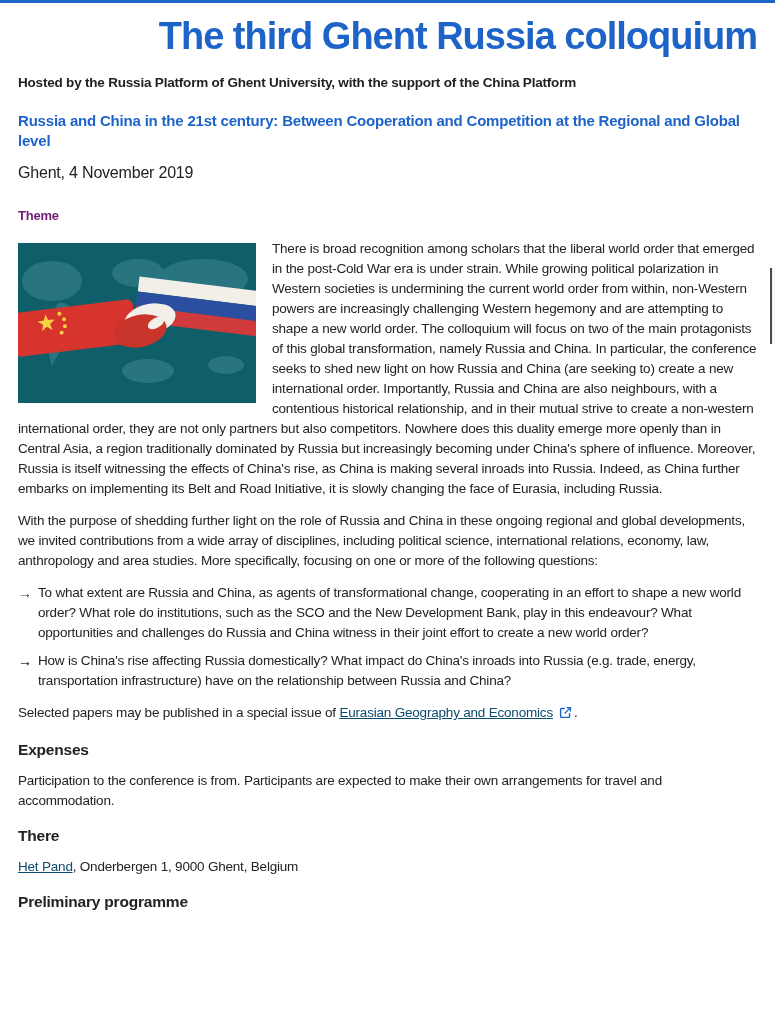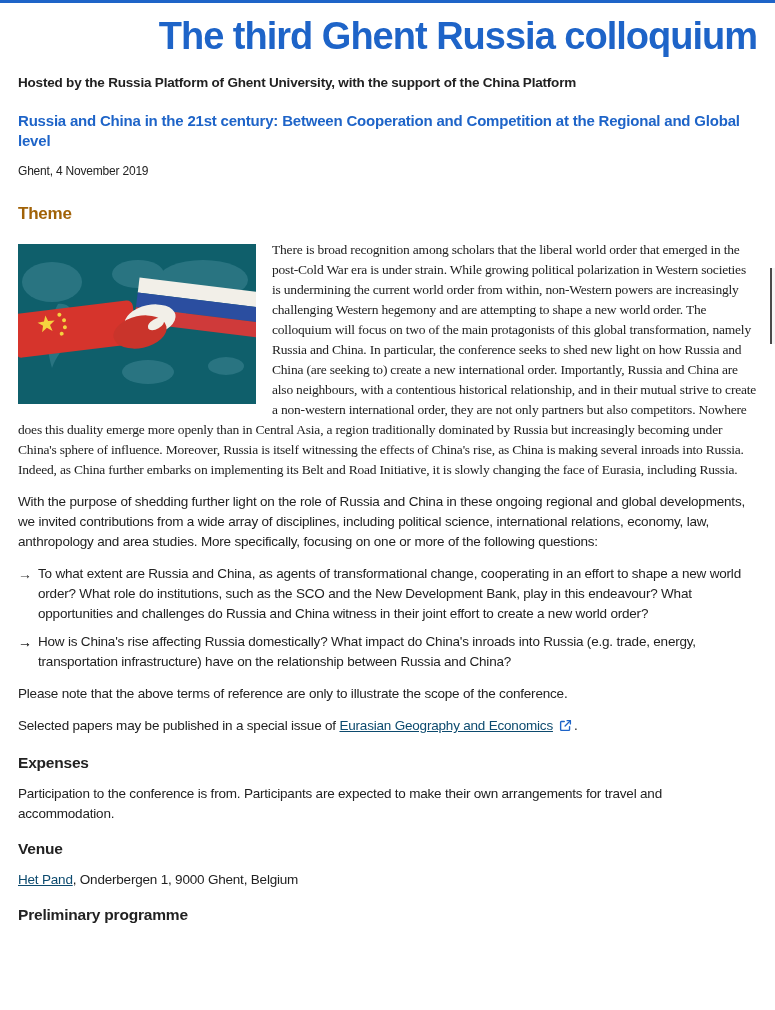--- a/index.html
+++ b/index.html
@@ -14,32 +14,32 @@
   .page { padding: 0 18px; }
 
   h1.page-title {
     color: #1E64C8; font-size: 38px; line-height: 42px; font-weight: 700;
     margin: 12px 0 0; letter-spacing: -1px; text-align: right;
   }
   .subtitle { font-weight: 700; font-size: 13.5px; line-height: 16px; margin: 18px 0 0; }
   .event-title {
     color: #1E64C8; font-weight: 700; font-size: 15px; line-height: 20px; margin: 20px 0 0;
   }
-  .date { font-size: 12px; margin: 13px 0 0; }
+  .date { font-size: 16px; margin: 13px 0 0; }
 
-  .section-heading { color: #a16207; font-size: 17px; font-weight: 700; margin: 26px 0 0; }
+  .section-heading { color: #701a75; font-size: 13px; font-weight: 700; margin: 26px 0 0; }
 
   .theme-body { margin-top: 16px; }
   figure.hero {
     float: left; width: 238px; height: 160px; margin: 4px 16px 8px 0; padding: 0;
   }
   figure.hero svg { display: block; width: 238px; height: 160px; }
 
   .body-text { font-size: 13.5px; line-height: 20px; margin: 12px 0 0; }
-  .theme-body .body-text { margin: 0; font-family: Liberation Serif, serif; }
+  .theme-body .body-text { margin: 0; }
 
   .arrow-list { list-style: none; margin: 12px 0 0; padding: 0; }
   .arrow-list li {
     position: relative; padding-left: 20px; margin-top: 8px;
     font-size: 13.5px; line-height: 20px;
   }
   .arrow-list .arrow { position: absolute; left: 0; top: 0; color: #333333; font-size: 14px; }
 
   h4.sub-heading { font-size: 15.5px; font-weight: 700; margin: 16px 0 0; color: #222222; }
 
@@ -116,34 +116,33 @@
     </li>
     <li>
       <span class="arrow">→</span>
     </li>
     <li>
       <span class="arrow">→</span>
       <span>How is China's rise affecting Russia domestically? What impact do China's inroads into Russia (e.g. trade, energy, transportation infrastructure) have on the relationship between Russia and China?</span>
     </li>
   </ul>
 
-  <p class="body-text">Please note that the above terms of reference are only to illustrate the scope of the conference.</p>
 
   <p class="body-text">
     <span>Selected papers may be published in a special issue of </span><a href="#" class="link">Eurasian Geography and Economics</a><span class="ext-icon"><svg viewBox="0 0 16 16" fill="none" stroke="#1E64C8" stroke-width="1.7" stroke-linecap="round" stroke-linejoin="round">
           <path d="M13 9.5V13a1 1 0 0 1-1 1H3a1 1 0 0 1-1-1V4a1 1 0 0 1 1-1h3.5"></path>
           <path d="M10 2h4v4"></path>
           <path d="M7.5 8.5 14 2"></path>
         </svg></span><span>.</span>
   </p>
 
   <h4 class="sub-heading">Expenses</h4>
   <p class="body-text">Participation to the conference is from. Participants are expected to make their own arrangements for travel and accommodation.</p>
 
-  <h4 class="sub-heading">Venue</h4>
+  <h4 class="sub-heading">There</h4>
   <p class="body-text">
     <a href="#" class="link">Het Pand</a><span>, Onderbergen 1, 9000 Ghent, Belgium</span>
   </p>
 
   <h4 class="sub-heading">Preliminary programme</h4>
 
 </main>
 
 <div class="side-tab"></div>
 

